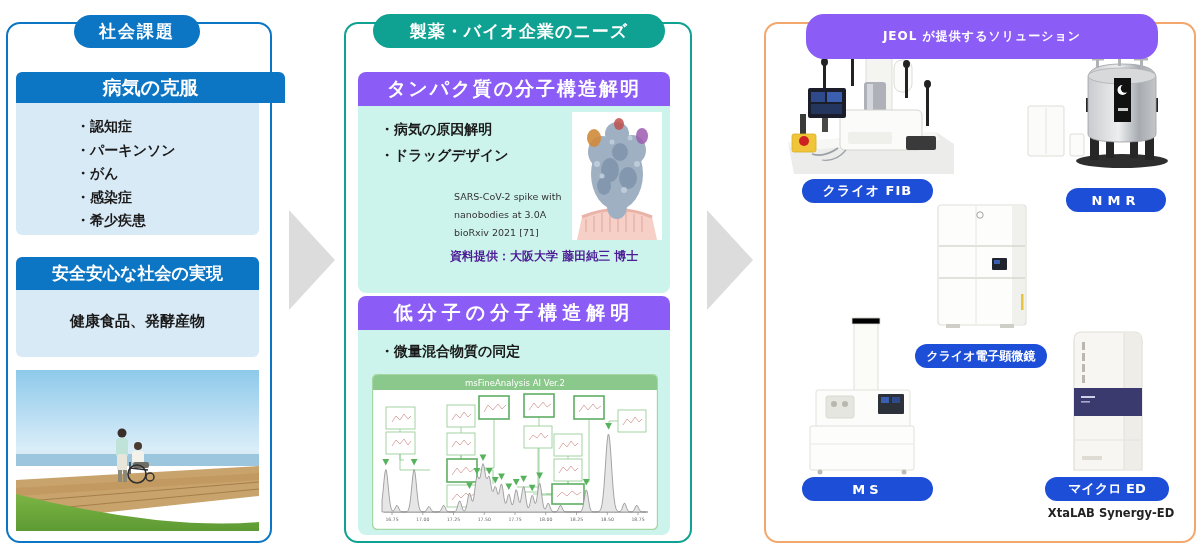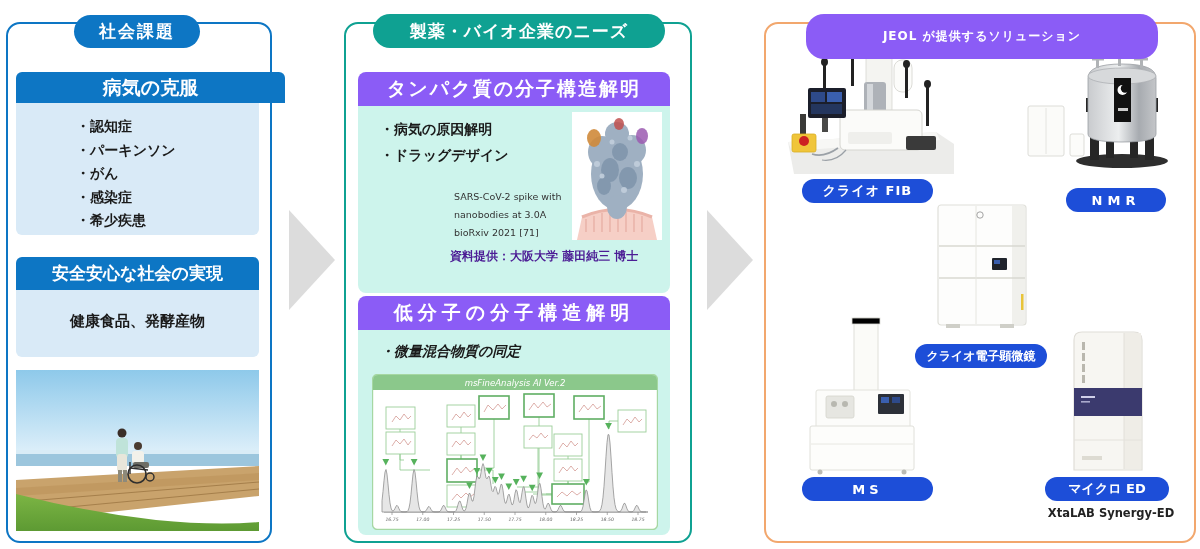--- a/index.html
+++ b/index.html
@@ -152,21 +152,21 @@
       </div>
       <div class="caption" style="left:96px;top:82px;">
         <div>SARS-CoV-2 spike with</div>
         <div>nanobodies at 3.0A</div>
         <div>bioRxiv 2021 [71]</div>
       </div>
       <div class="credit" style="left:92px;top:142px;">資料提供：大阪大学 藤田純三 博士</div>
     </div>
 
     <div class="sec-head tealhead" style="left:14px;top:274px;width:312px;height:34px;font-size:19px;letter-spacing:5px;">低分子の分子構造解明</div>
-    <div class="tealbody" style="left:14px;top:308px;width:312px;height:205px;font-style:italic;">
+    <div class="tealbody" style="left:14px;top:308px;width:312px;height:205px;">
       <ul class="blist2" style="padding-top:8px;">
         <li>・微量混合物質の同定</li>
       </ul>
 
       <div class="figure" style="left:14px;top:44px;width:286px;height:156px;">
         <svg width="286" height="156" viewBox="0 0 286 156">
           <rect x="0.5" y="0.5" width="285" height="155" rx="5" fill="#ffffff" stroke="#a6d7a2" stroke-width="1.4"></rect>
           <path d="M1,13 L1,6 Q1,1 6,1 L280,1 Q285,1 285,6 L285,13 Z" fill="#8bc88b"></path>
           <rect x="1" y="10" width="284" height="6" fill="#8bc88b"></rect>
           <text x="143" y="12" text-anchor="middle" font-size="8.5" fill="#ffffff">msFineAnalysis AI Ver.2</text>

